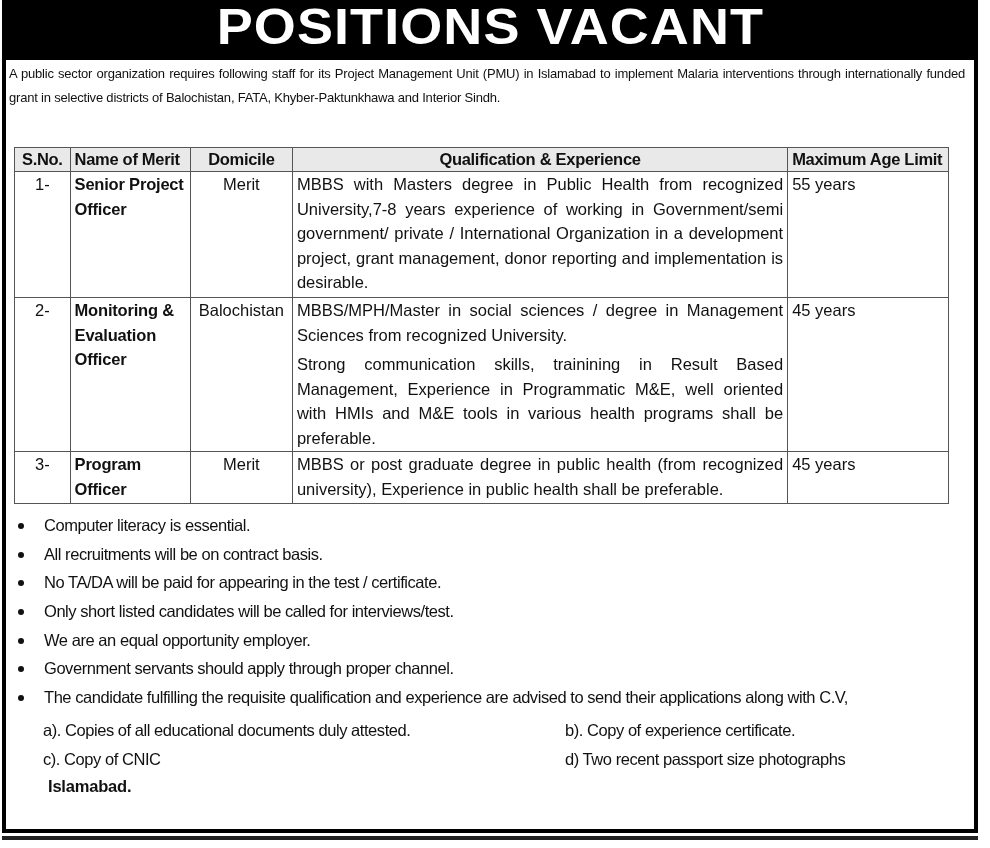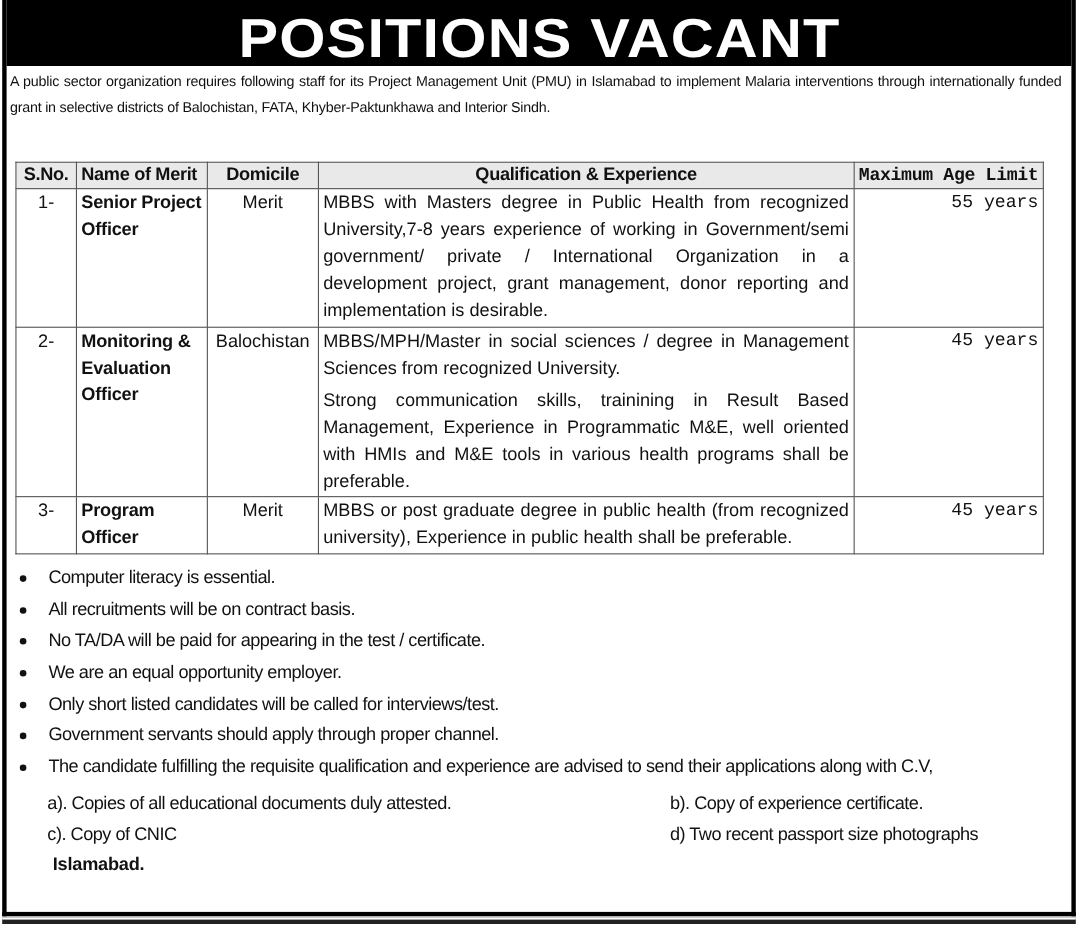--- a/index.html
+++ b/index.html
@@ -9,21 +9,21 @@
     .ad-frame {
       position: absolute; left: 2px; top: 0; width: 976px; height: 833px;
       border: 4px solid #000; border-top: 0;
     }
     .ad-frame::after {
       content: ""; position: absolute; left: -4px; right: -4px; bottom: -11px; height: 4px;
       background: #222; border-top: 2px solid #fff;
     }
     .header-band {
       position: absolute; left: 0; top: 0; width: 100%; height: 60px;
-      background: #000; display: flex; align-items: flex-end; justify-content: center;
+      background: #000; display: flex; align-items: flex-start; justify-content: center;
     }
     .header-title {
       color: #fff; font-family: "Liberation Sans", sans-serif; font-weight: 700;
       font-size: 50px; letter-spacing: 1px; transform: scaleX(1.08); line-height: 1;
       padding-top: 2px;
     }
 
     .intro {
       position: absolute; left: 9px; top: 62px; width: 956px;
       font-size: 13px; line-height: 24px; text-align: justify; text-align-last: left;
@@ -38,37 +38,37 @@
       border: 1.5px solid #555; vertical-align: top; padding: 0 4px;
     }
     table.posts thead th {
       background: #e9e9e9; font-weight: 700; height: 24px; line-height: 23px;
       letter-spacing: -0.3px; white-space: nowrap;
     }
     .c-sno { width: 55px; text-align: center; }
     .c-post { width: 119px; text-align: left; font-weight: 700; }
     .c-dom { width: 101px; text-align: center; }
     .c-qual { width: 490px; text-align: justify; }
-    .c-age { width: 147px; text-align: right; font-family: Liberation Mono, monospace; }
+    .c-age { width: 147px; text-align: left; }
     td.c-post { letter-spacing: -0.2px; }
     .qual-para { text-align: justify; text-align-last: left; }
     .qual-para + .qual-para { margin-top: 5px; }
 
     .bullets {
       position: absolute; left: 16px; top: 511px; width: 950px;
       list-style: none; font-size: 16.5px;
     }
     .bullets li { position: relative; padding-left: 28px; height: 28.7px; line-height: 28px; letter-spacing: -0.45px; white-space: nowrap; }
     .bullets li .dot {
       position: absolute; left: 2px; top: 12px; width: 6px; height: 6px; border-radius: 50%; background: #111;
     }
     .sub-grid {
       position: absolute; left: 43px; top: 716px; width: 900px; font-size: 16.5px; letter-spacing: -0.45px;
     }
-    .sub-row { display: flex; height: 29px; line-height: 28px; gap: 44px; }
+    .sub-row { display: flex; height: 29px; line-height: 28px; }
     .sub-row span { white-space: nowrap; }
     .sub-row .left { width: 522px; }
 
     .last-bullet {
       position: absolute; left: 16px; top: 772px; width: 950px; font-size: 16.5px;
     }
     .last-bullet .line { position: relative; padding-left: 32px; height: 28px; line-height: 28px; letter-spacing: -0.45px; white-space: nowrap; }
     .last-bullet .dot { position: absolute; left: 2px; top: 12px; width: 6px; height: 6px; border-radius: 50%; background: #111; }
     .last-bullet b { letter-spacing: -0.2px; }
   </style>
@@ -122,22 +122,22 @@
       </td>
       <td class="c-age">45 years</td>
     </tr>
   </tbody>
 </table>
 
 <ul class="bullets">
   <li><span class="dot"></span><span>Computer literacy is essential.</span></li>
   <li><span class="dot"></span><span>All recruitments will be on contract basis.</span></li>
   <li><span class="dot"></span><span>No TA/DA will be paid for appearing in the test / certificate.</span></li>
+  <li><span class="dot"></span><span>Only short listed candidates will be called for interviews/test.</span></li>
   <li><span class="dot"></span><span>We are an equal opportunity employer.</span></li>
-  <li><span class="dot"></span><span>Only short listed candidates will be called for interviews/test.</span></li>
   <li><span class="dot"></span><span>Government servants should apply through proper channel.</span></li>
   <li><span class="dot"></span><span>The candidate fulfilling the requisite qualification and experience are advised to send their applications along with C.V,</span></li>
 </ul>
 
 <div class="sub-grid">
   <div class="sub-row">
     <span class="left">a). Copies of all educational documents duly attested.</span>
     <span>b). Copy of experience certificate.</span>
   </div>
   <div class="sub-row">

